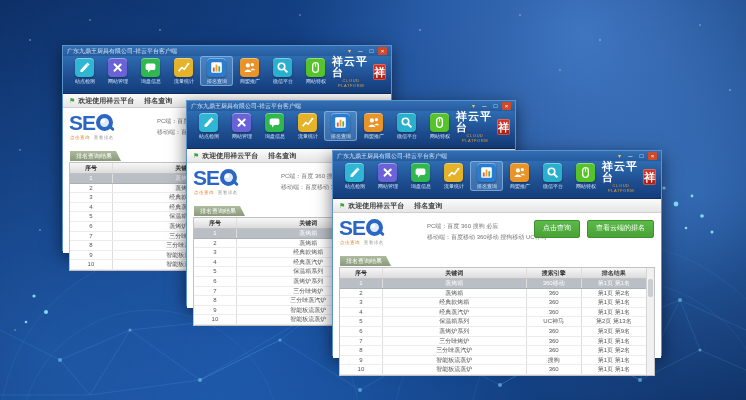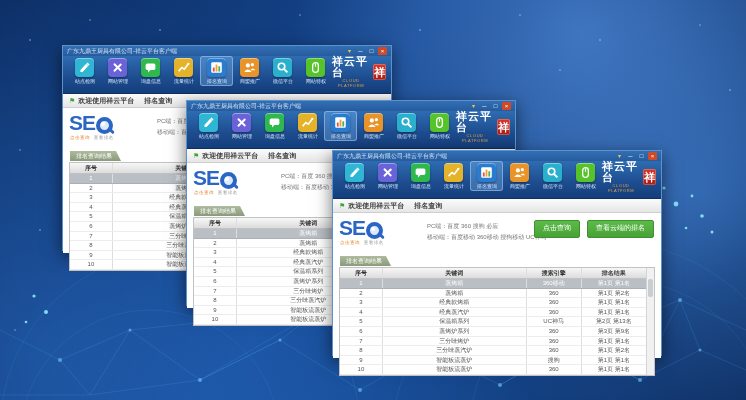--- a/index.html
+++ b/index.html
@@ -50,21 +50,21 @@
     font-family:"Liberation Serif","DejaVu Serif",serif;box-shadow:inset 0 0 0 1px rgba(255,255,255,.25);}
 
   .welcomebar{height:13px;background:linear-gradient(#fbfbfb,#e6e6e6);border-bottom:1px solid #cfcfcf;
     display:flex;align-items:center;gap:3px;padding:0 6px;font-size:7px;font-weight:bold;color:#444;}
   .flag{color:#3aa33a;font-size:7px;line-height:7px;}
   .welcome-section{margin-left:7px;}
 
   .content{background:#fff;height:145px;padding:3px 6px 0;box-sizing:border-box;position:relative;}
 
   .seo-row{height:33px;position:relative;}
-  .seo-logo{display:flex;align-items:flex-end;position:absolute;left:0;top:1px;}
+  .seo-logo{display:flex;align-items:flex-start;position:absolute;left:0;top:1px;}
   .seo-se{font-size:21px;font-weight:bold;color:#2b66c4;line-height:22px;letter-spacing:-1px;}
   .magnifier{width:17px;height:17px;border:4px solid #2b66c4;border-radius:50%;box-sizing:border-box;
     margin-left:1px;margin-top:2px;background:#dceafc;position:relative;}
   .magnifier:after{content:"";position:absolute;width:8px;height:3px;background:#2b66c4;border-radius:2px;
     right:-6px;bottom:-2px;transform:rotate(45deg);}
   .magnifier:before{content:"";position:absolute;width:4px;height:4px;background:#fff;border-radius:50%;left:1px;top:1px;}
   .seo-tagline{position:absolute;left:1px;top:24px;font-size:4.5px;white-space:nowrap;letter-spacing:.5px;}
   .seo-tagline .t1{color:#e0872f;}
   .seo-tagline .t2{color:#9a9a9a;margin-left:2px;}
   .engine-info{position:absolute;left:88px;top:5px;font-size:6px;color:#777;line-height:11px;white-space:nowrap;}

